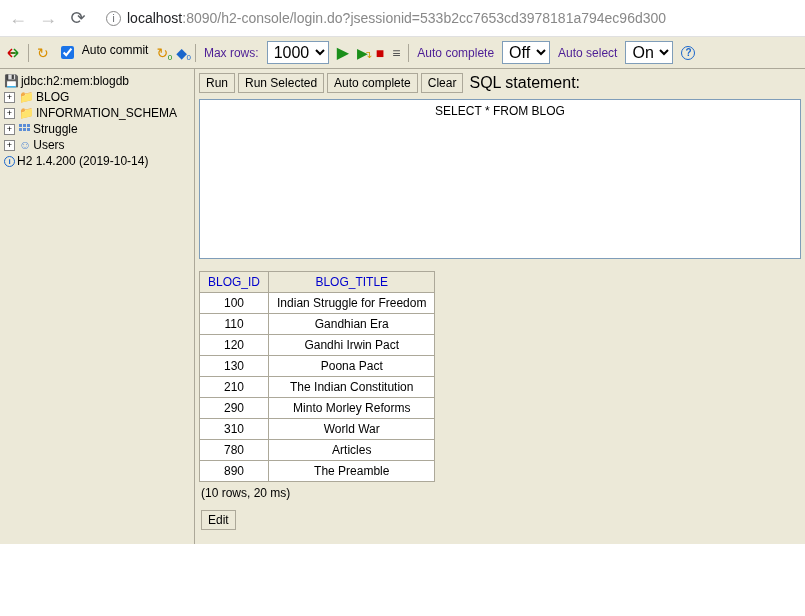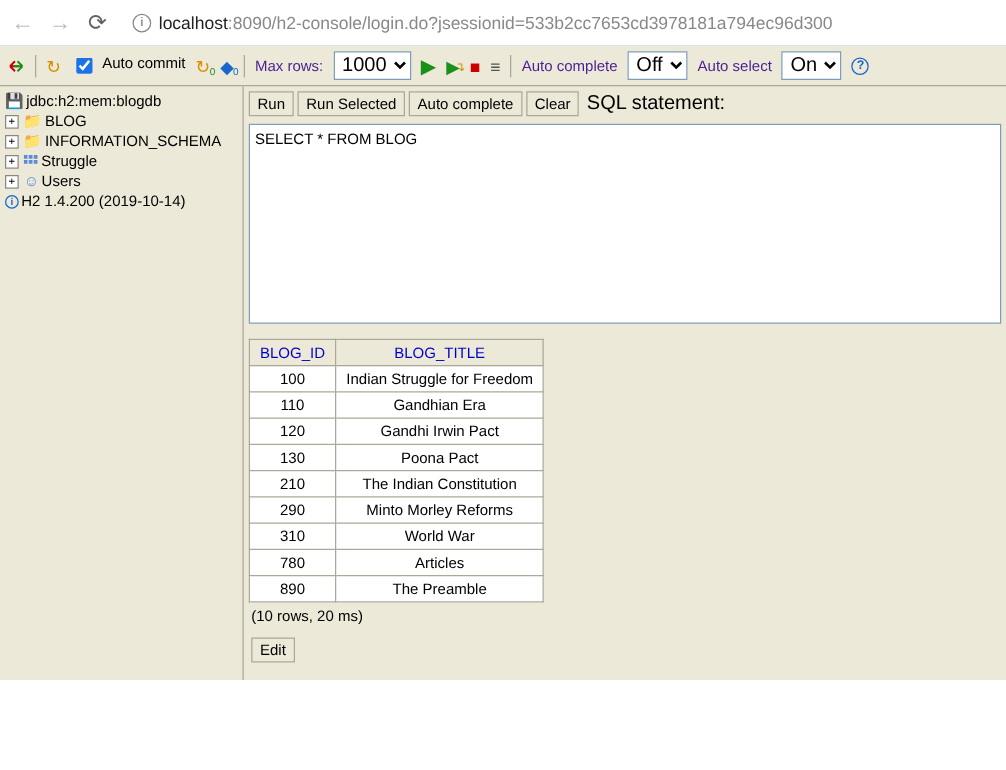--- a/index.html
+++ b/index.html
@@ -36,21 +36,21 @@
   .tree-toggle { width: 11px; height: 11px; border: 1px solid #888; display: inline-flex; align-items: center; justify-content: center; font-size: 9px; line-height: 1; color: #000; background: #fff; margin-right: 2px; }
   .folder-icon { color: #d9a334; font-size: 12px; }
   .db-icon { color: #888; font-size: 12px; }
   .info-circle { color: #1a66cc; border: 1px solid #1a66cc; border-radius: 50%; width: 11px; height: 11px; display: inline-flex; align-items: center; justify-content: center; font-size: 8px; font-weight: bold; }
   .small-grid-icon svg { display: block; }
 
   .content { flex: 1; padding: 4px 4px 12px 4px; display: flex; flex-direction: column; gap: 6px; }
   .sql-bar { display: flex; align-items: center; gap: 3px; }
   .btn { background: #ece9d8; border: 1px solid #aca899; padding: 2px 6px; font-size: 12px; cursor: pointer; }
   .sql-label { margin-left: 3px; font-size: 16px; }
-  .sql-area { width: 100%; height: 160px; border: 1px solid #7f9db9; background: #fff; font-family: Arial, sans-serif; font-size: 12px; padding: 4px; resize: none; }
+  .sql-area { width: 100%; height: 160px; border: 1px solid #7f9db9; background: #fff; font-family: Arial, sans-serif; font-size: 12px; padding: 4px; resize: none; text-align: center; }
 
   .result { margin-top: 6px; }
   .result-query { font-size: 12px; margin: 2px 0 4px 2px; }
   table.result-table { border-collapse: collapse; background: #fff; }
   table.result-table th, table.result-table td { border: 1px solid #aca899; padding: 3px 8px; font-size: 12px; text-align: center; }
   table.result-table th { background: #ece9d8; font-weight: normal; }
   table.result-table th a { color: #0000cd; text-decoration: none; }
   .result-meta { font-size: 12px; margin: 4px 0 10px 2px; }
   .edit-btn-wrap { margin: 2px; }
 </style>

